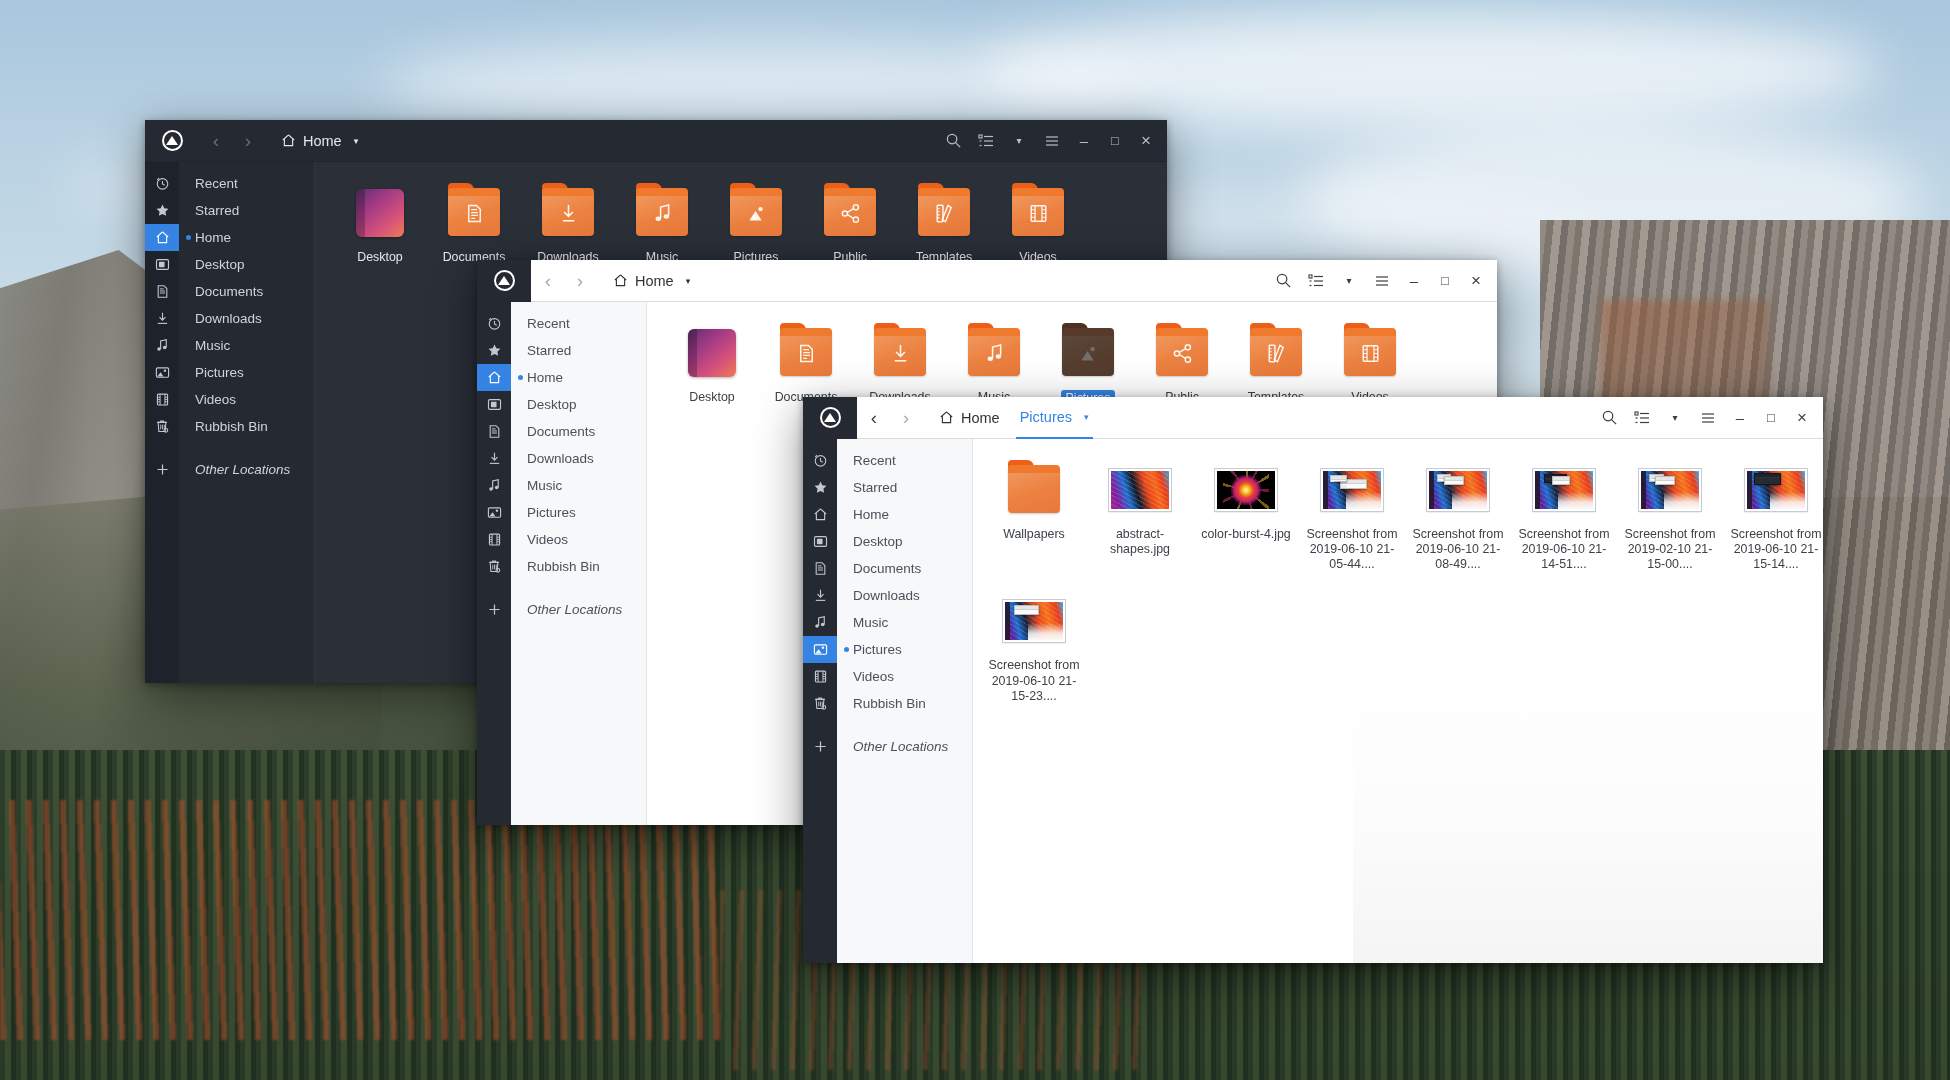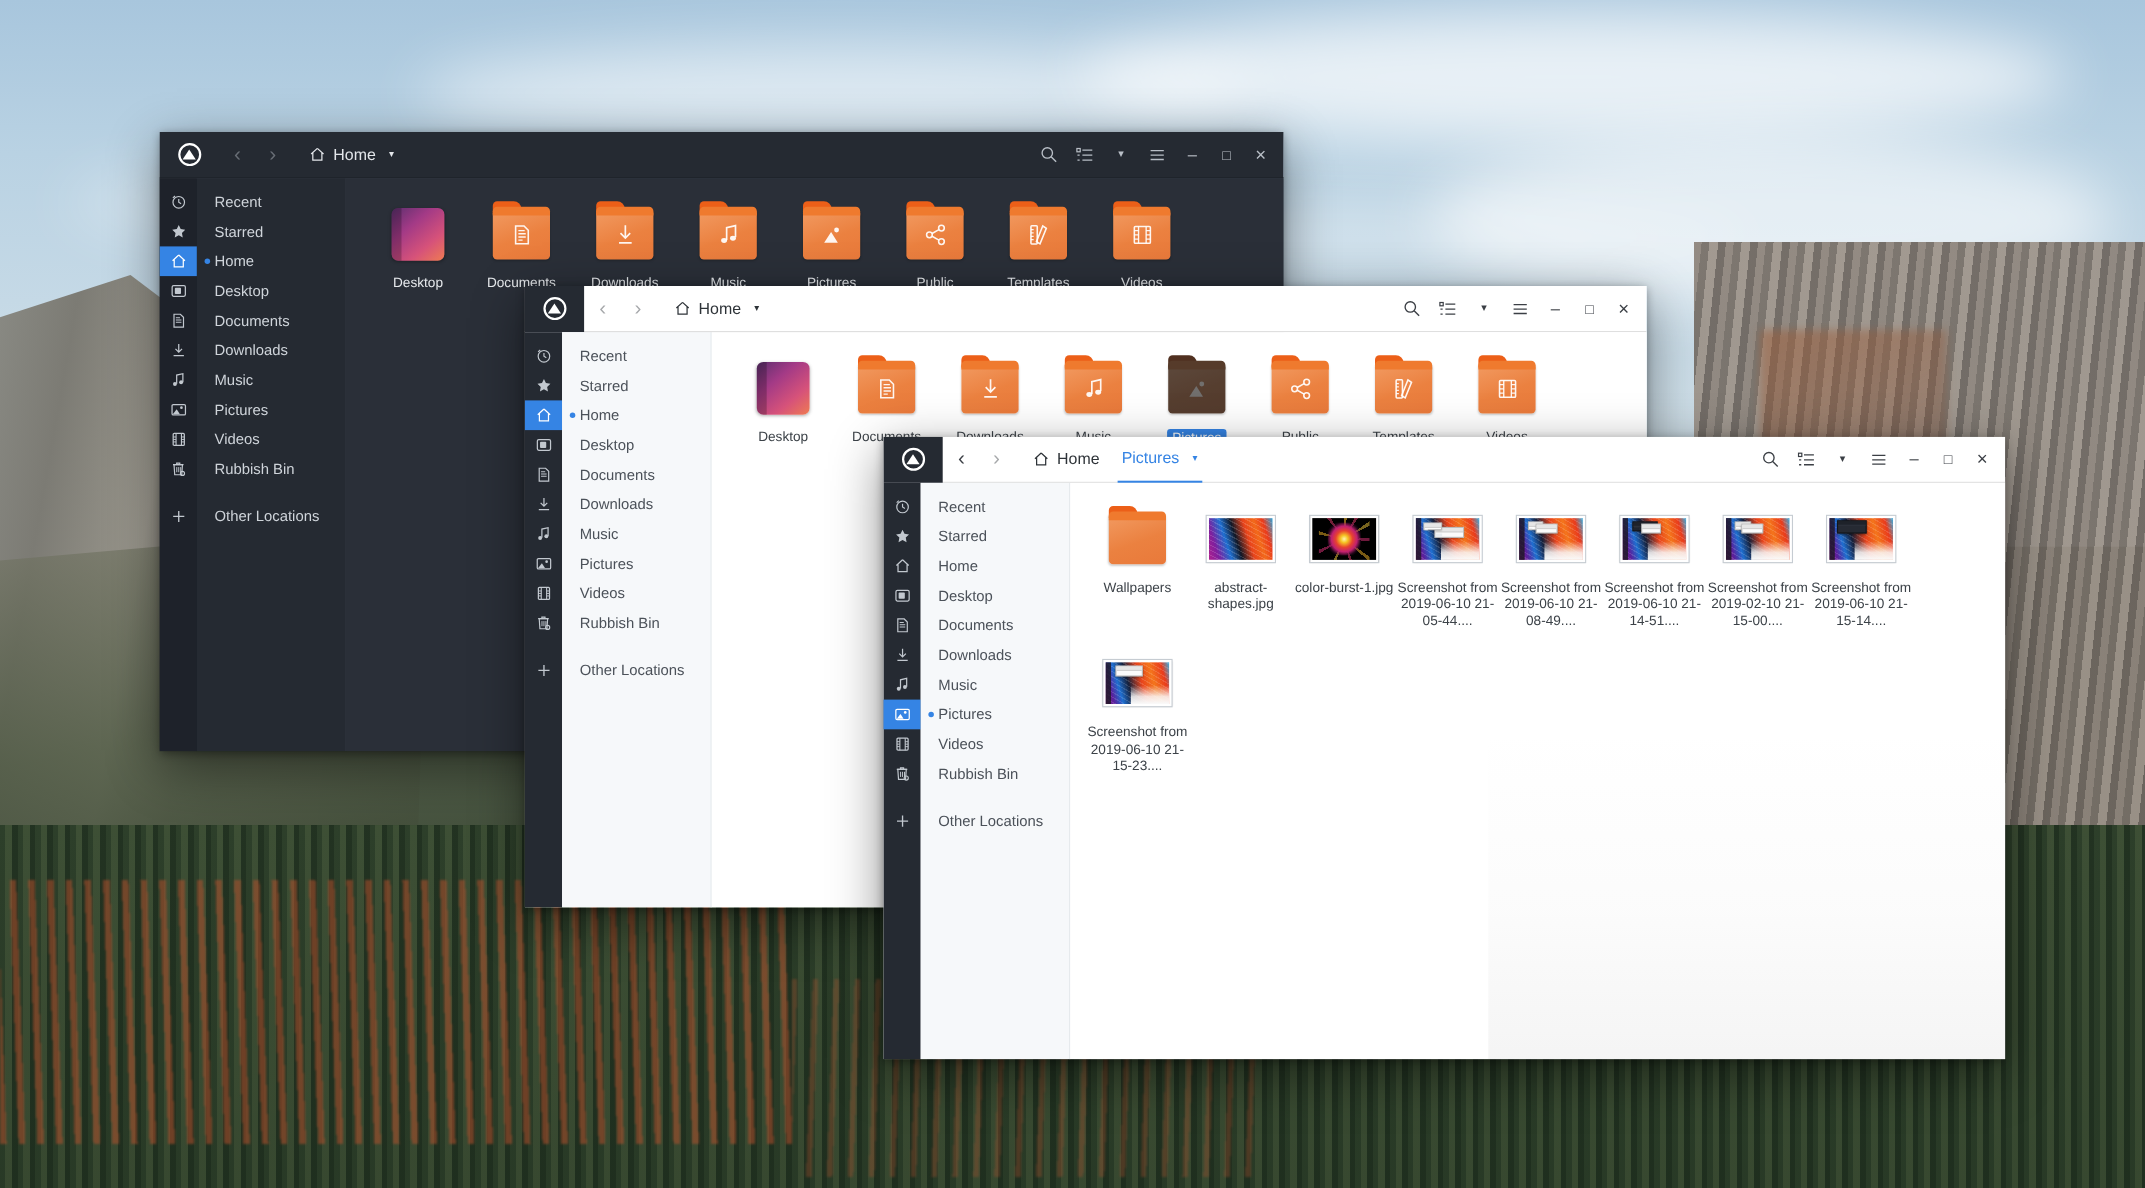--- a/index.html
+++ b/index.html
@@ -175,21 +175,21 @@
   .side-list {
     width: 136px; flex: 0 0 136px;
     padding-top: 8px;
     display: flex; flex-direction: column; text-align: right;
   }
   .side-item {
     height: 27px; display: flex; align-items: center;
     font-size: 13.5px; padding-left: 7px; cursor: pointer;
     white-space: nowrap;
   }
-  .side-item.gap { margin-top: 16px; }
+  .side-item.gap { margin-top: 16px; font-style: italic; }
   .dot { width: 5px; flex: 0 0 5px; margin-right: 4px; }
   .dot.on { height: 5px; border-radius: 50%; background: #3584e4; }
   .content {
     flex: 1 1 auto; min-width: 0;
     padding: 16px 0 0 18px;
     display: flex; flex-wrap: wrap;
     align-content: flex-start;
     overflow: hidden;
   }
 
@@ -1090,41 +1090,41 @@
         </div>
         <div class="side-item">
           <span class="dot"></span>
           <span>Rubbish Bin</span>
         </div>
         <div class="side-item gap">
           <span class="dot"></span>
           <span>Other Locations</span>
         </div>
       </div>
-    <div class="content" style="padding-left:14px; position:relative;">
+    <div class="content" style="padding-left:14px; position:relative;justify-content:space-between;">
       <div style="position:absolute; right:0; bottom:0; width:470px; height:300px; pointer-events:none; opacity:.22;
                   background:
                    linear-gradient(180deg, rgba(255,255,255,0) 0%, rgba(150,150,150,.15) 55%, rgba(120,120,120,.35) 100%);"></div>
     <div class="file">
           <div class="file-thumb-box">
             <div class="folder"></div>
           </div>
           <div class="file-label">Wallpapers</div>
         </div>
         <div class="file">
           <div class="file-thumb-box">
             <div class="thumb t-abstract"></div>
           </div>
           <div class="file-label">abstract-shapes.jpg</div>
         </div>
         <div class="file">
           <div class="file-thumb-box">
             <div class="thumb t-burst"></div>
           </div>
-          <div class="file-label">color-burst-1.jpg</div>
+          <div class="file-label">color-burst-4.jpg</div>
         </div>
         <div class="file">
           <div class="file-thumb-box">
             <div class="thumb t-shot">
               <div class="stripes"></div>
               <div class="snow"></div>
               <div class="dockbar"></div>
               <div class="win" style="left: 30%; top: 22%; width: 46%; height: 26%;">
                 <div class="hdr"></div>
                 <div class="side"></div>

